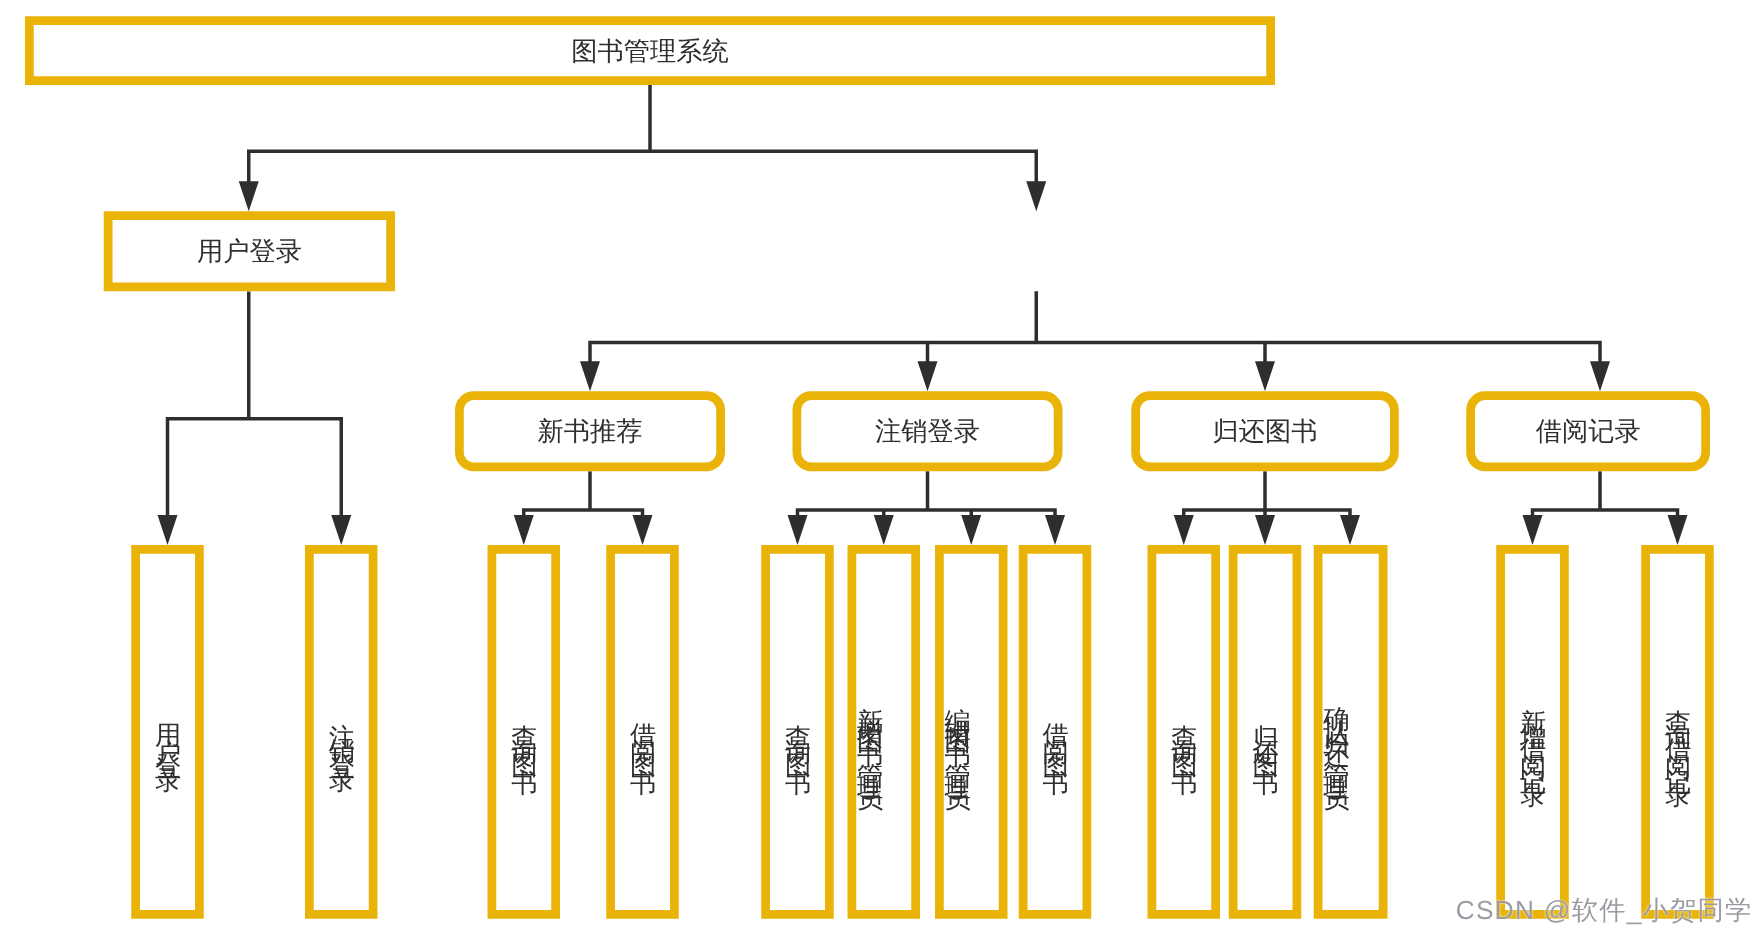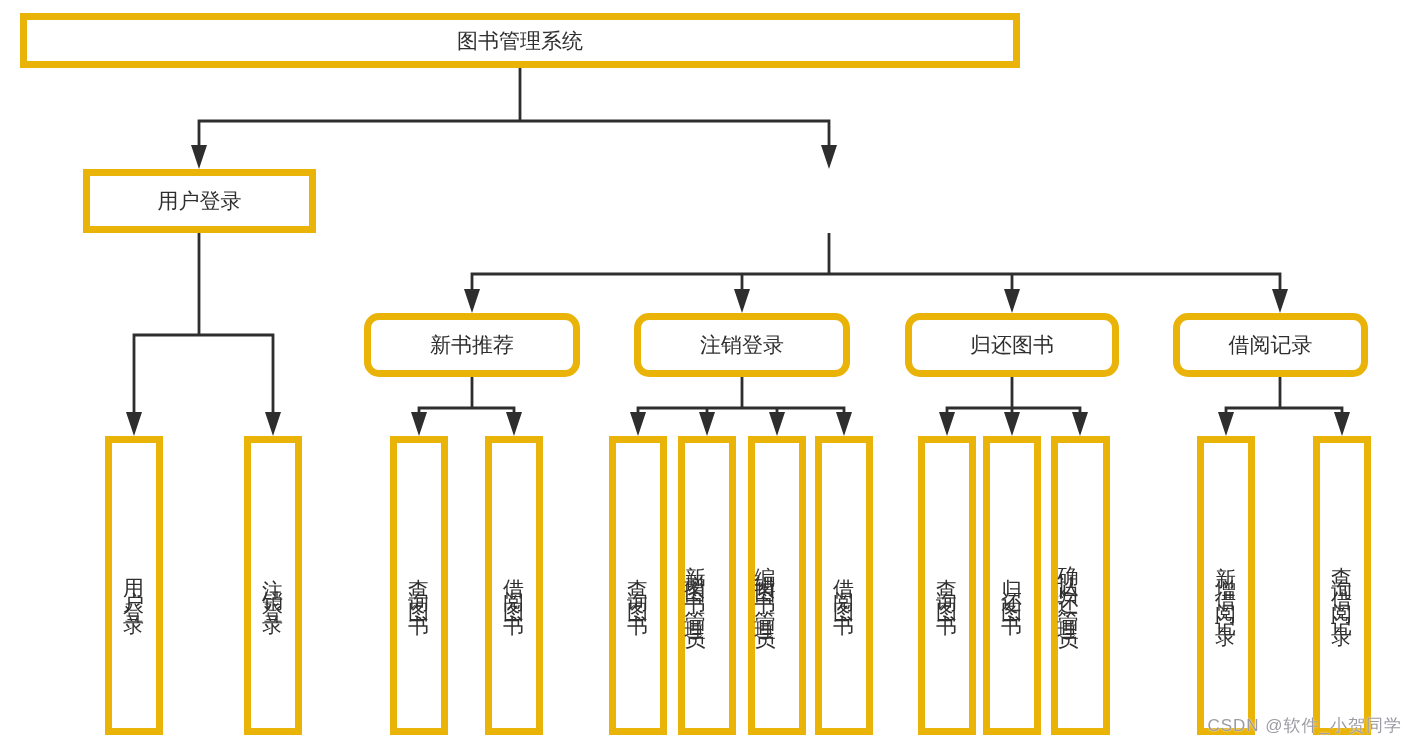--- a/index.html
+++ b/index.html
@@ -52,21 +52,21 @@
   .leaf.b2c{left:748px;}
   .leaf.b2d{left:815px;}
   .leaf.b3a{left:918px;}
   .leaf.b3b{left:983px;}
   .leaf.b3c{left:1051px;width:59px;}
   .leaf.b4a{left:1197px;}
   .leaf.b4b{left:1313px;}
   .watermark{
     position:absolute;
     right:3px;top:714px;
-    font-size:17px;
+    font-size:21px;
     color:#9b9ba3;
     z-index:3;
     text-shadow:0 0 2px #ffffff;
     letter-spacing:1px;
   }
 </style>
 </head>
 <body>
 
 <div class="canvas">

